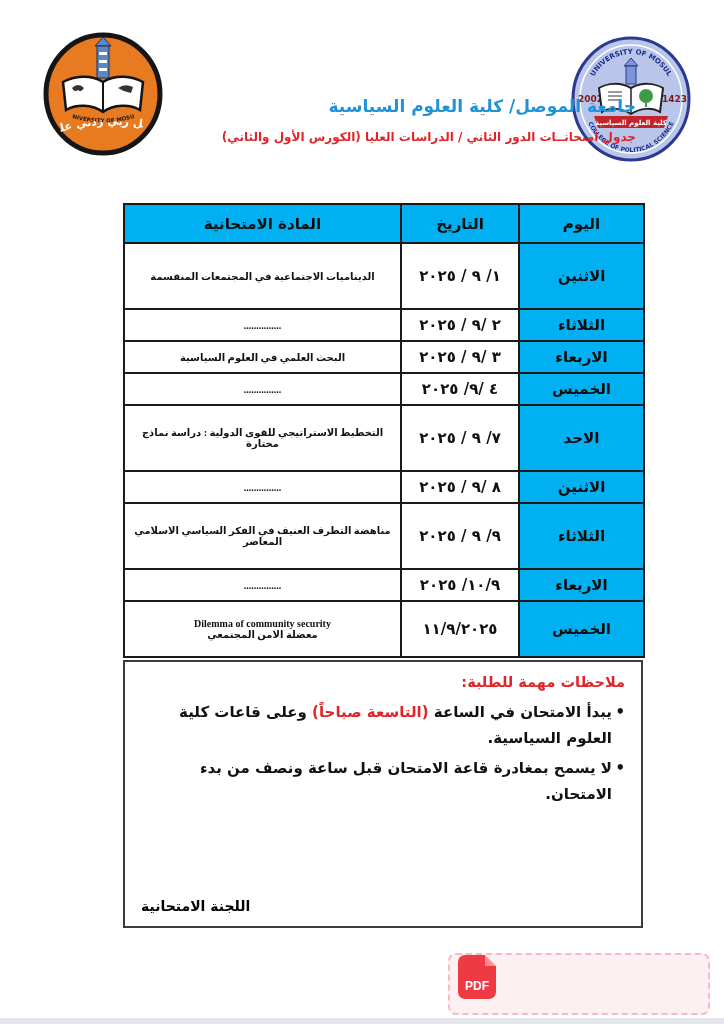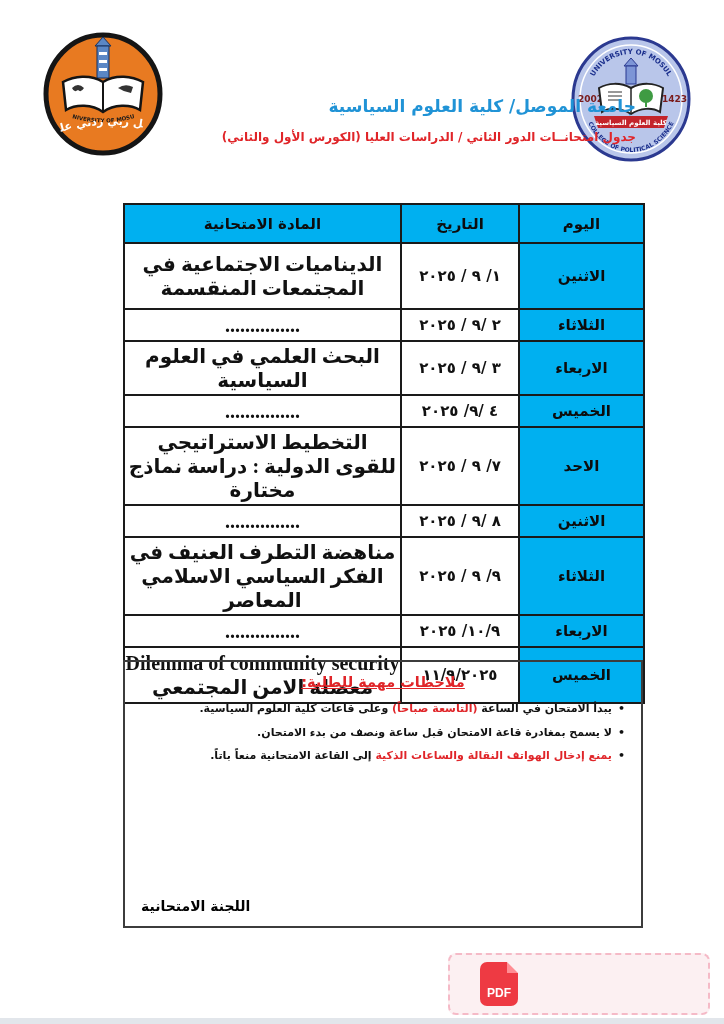--- a/index.html
+++ b/index.html
@@ -17,39 +17,39 @@
   .title-sched{color:var(--accent-red,#e02529);font-size:12px;font-weight:bold;margin-bottom:9px;}
   .title-year{color:var(--accent-red,#e02529);font-size:14.5px;font-weight:bold;}
 
   
   .exam-table{position:absolute;top:203px;left:123px;width:520px;border-collapse:collapse;
               direction:rtl;text-align:center;table-layout:fixed;}
   .exam-table th,.exam-table td{border:2px solid #1a1a1a;padding:2px 0;}
   .exam-table th{background:var(--table-header-bg,#00b0f0);height:33px;font-size:15px;font-weight:bold;color:#0d0d0d;}
   td.day{background:var(--table-header-bg,#00b0f0);font-weight:bold;font-size:15px;color:#0d0d0d;}
   td.date{font-weight:bold;font-size:15px;direction:rtl;color:#111;}
-  td.subject{font-weight:bold;font-size:20px;color:#111;white-space:pre-line;
+  td.subject{font-weight:bold;font-size:10px;color:#111;white-space:pre-line;
              font-family:"Liberation Serif","DejaVu Sans",serif;}
   tr.h-tall{height:66px;} tr.h-short{height:32px;} tr.h-last{height:56px;}
 
   
   .notes{position:absolute;left:123px;top:660px;width:520px;height:268px;border:2px solid #3c3c3c;
          box-sizing:border-box;padding:12px 16px;direction:rtl;font-weight:bold;}
-  .notes-heading{color:var(--accent-red,#e02529);font-size:14.5px;text-decoration:underline;margin-bottom:10px;text-align:center;}
-  .notes ul{list-style:none;margin:0;padding:0;font-size:11px;}
+  .notes-heading{color:var(--accent-red,#e02529);font-size:14.5px;margin-bottom:10px;}
+  .notes ul{list-style:none;margin:0;padding:0;font-size:15px;}
   .notes li{position:relative;padding-right:13px;margin-bottom:5px;line-height:1.7;}
   .notes li::before{content:"•";position:absolute;right:0;top:0;color:#111;}
   .seg-red{color:var(--accent-red,#e02529);}
   .seg-black{color:#111;}
   .committee{position:absolute;left:16px;bottom:12px;font-size:14px;color:#000000;direction:rtl;}
 
   
   .badge{position:absolute;left:448px;top:953px;width:262px;height:62px;background:var(--badge-bg,#fcf0f2);
-         border:2px dashed var(--badge-border,#f5bac7);border-radius:8px;display:flex;align-items:center;
-         gap:11px;padding:0 30px;box-sizing:border-box;}
+         border:2px dashed var(--badge-border,#f5bac7);border-radius:8px;display:flex;align-items:flex-start;
+         gap:11px;padding:0 8px;box-sizing:border-box;}
   .pdf-icon{width:38px;height:44px;background:var(--pdf-icon-red,#ee3a43);border-radius:7px;position:relative;flex:0 0 auto;}
   .pdf-icon::before{content:"";position:absolute;top:0;right:0;width:0;height:0;
          border-top:11px solid var(--badge-bg,#fcf0f2);border-left:11px solid #ff8d93;}
   .pdf-label{position:absolute;bottom:6px;left:0;right:0;text-align:center;color:#fff;font-size:12px;
          font-weight:bold;font-family:"Liberation Sans",sans-serif;}
   .badge-text{font-size:26px;font-weight:bold;font-style:italic;color:#0c0c0c;
          font-family:"Liberation Sans",sans-serif;letter-spacing:0.3px;white-space:nowrap;}
 
   .footer-strip{position:absolute;left:0;bottom:0;width:100%;height:6px;background:#e2e6eb;}
 </style>
@@ -173,23 +173,20 @@
 
   <section class="notes">
     <div class="notes-heading">ملاحظات مهمة للطلبة:</div>
     <ul>
       <li>
         <span class="seg-black">يبدأ الامتحان في الساعة </span><span class="seg-red">(التاسعة صباحاً)</span><span class="seg-black"> وعلى قاعات كلية العلوم السياسية.</span>
       </li>
       <li>
         <span class="seg-black">لا يسمح بمغادرة قاعة الامتحان قبل ساعة ونصف من بدء الامتحان.</span>
       </li>
-      <li>
-        <span class="seg-red">يمنع إدخال الهواتف النقالة والساعات الذكية</span><span class="seg-black"> إلى القاعة الامتحانية منعاً باتاً.</span>
-      </li>
     </ul>
     <div class="committee">اللجنة الامتحانية</div>
   </section>
 
   <div class="badge">
     <div class="pdf-icon">
       <span class="pdf-label">PDF</span>
     </div>
   </div>
 

